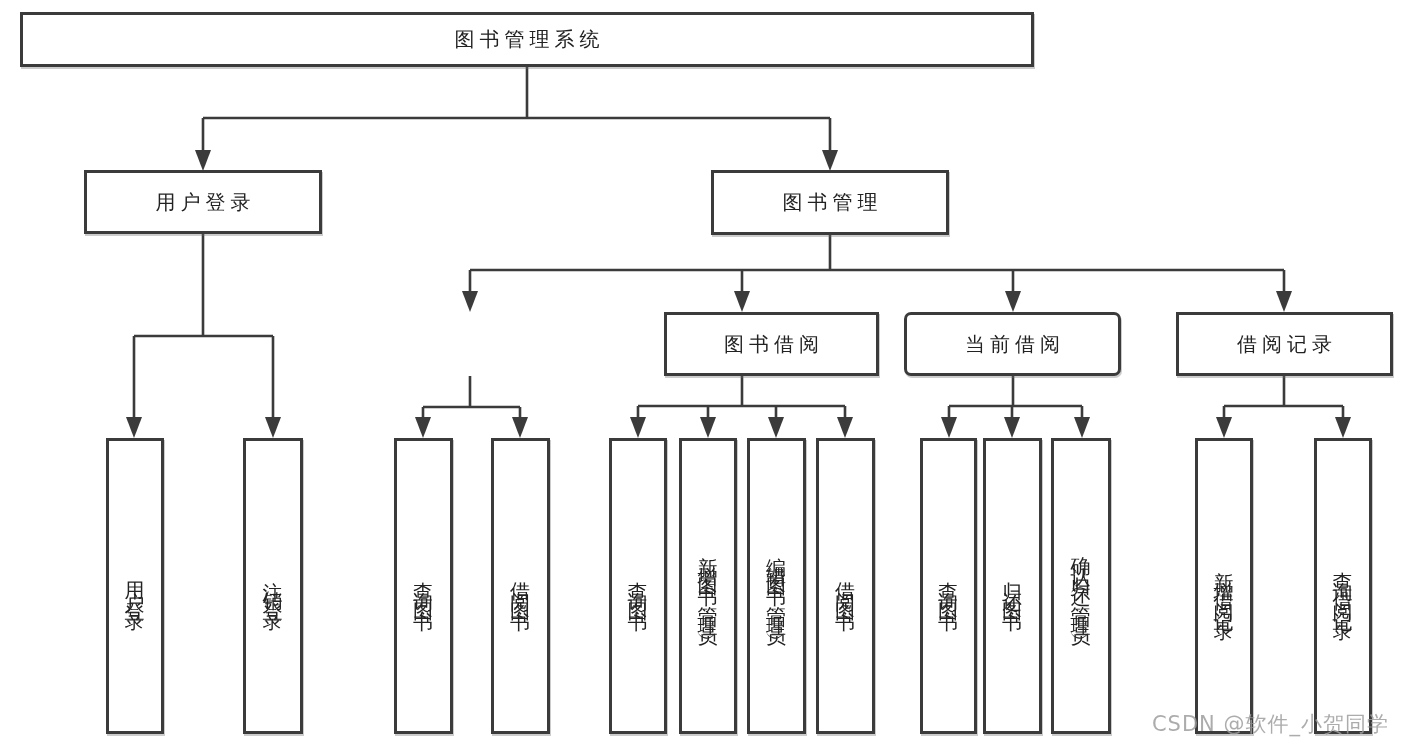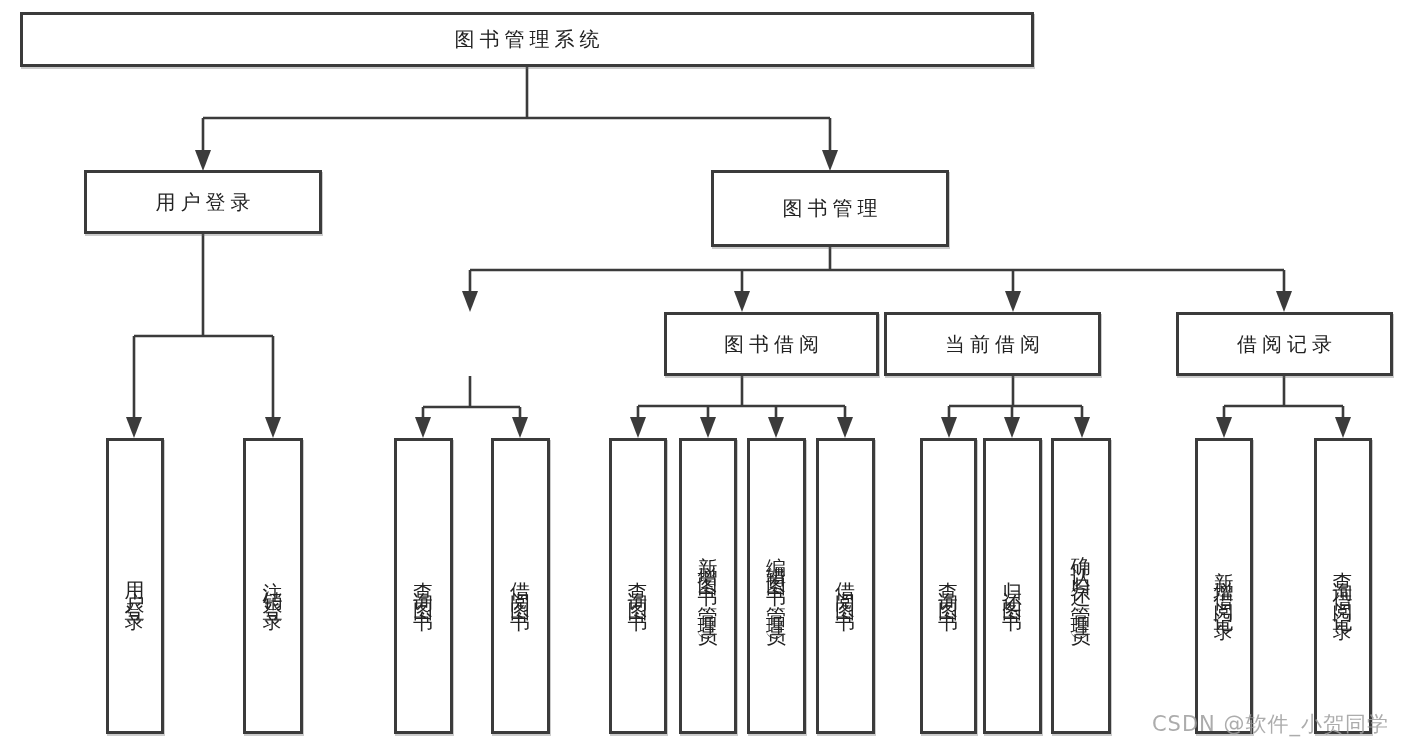--- a/index.html
+++ b/index.html
@@ -16,26 +16,26 @@
   }
   .node .h{font-size:20px;letter-spacing:5px;white-space:nowrap;padding-left:5px;}
   .node .v{
     writing-mode:vertical-rl;font-size:20px;letter-spacing:10px;
     line-height:1;white-space:nowrap;
   }
   
   #n-root{left:20px;top:12px;width:1014px;height:55px;}
   
   #n-login{left:84px;top:170px;width:238px;height:64px;}
-  #n-mgmt{left:711px;top:170px;width:238px;height:77px;text-align:right;}
+  #n-mgmt{left:711px;top:170px;width:238px;height:65px;text-align:right;}
   
   .l3{top:312px;height:64px;}
   #n-g0{left:358px;width:224px;}
   #n-g1{left:635px;width:215px;margin-left:29px;}
-  #n-g2{left:884px;width:217px;}
+  #n-g2{left:904px;width:217px;border-radius:7px;}
   #n-g3{left:1176px;width:217px;}
   
   .leaf{top:438px;height:296px;}
   #lf-a0{left:106px;width:58px;}
   #lf-a1{left:243px;width:60px;}
   #lf-b0{left:394px;width:59px;}
   #lf-b1{left:491px;width:59px;}
   #lf-c0{left:609px;width:58px;}
   #lf-c1{left:679px;width:58px;}
   #lf-c2{left:747px;width:59px;}

